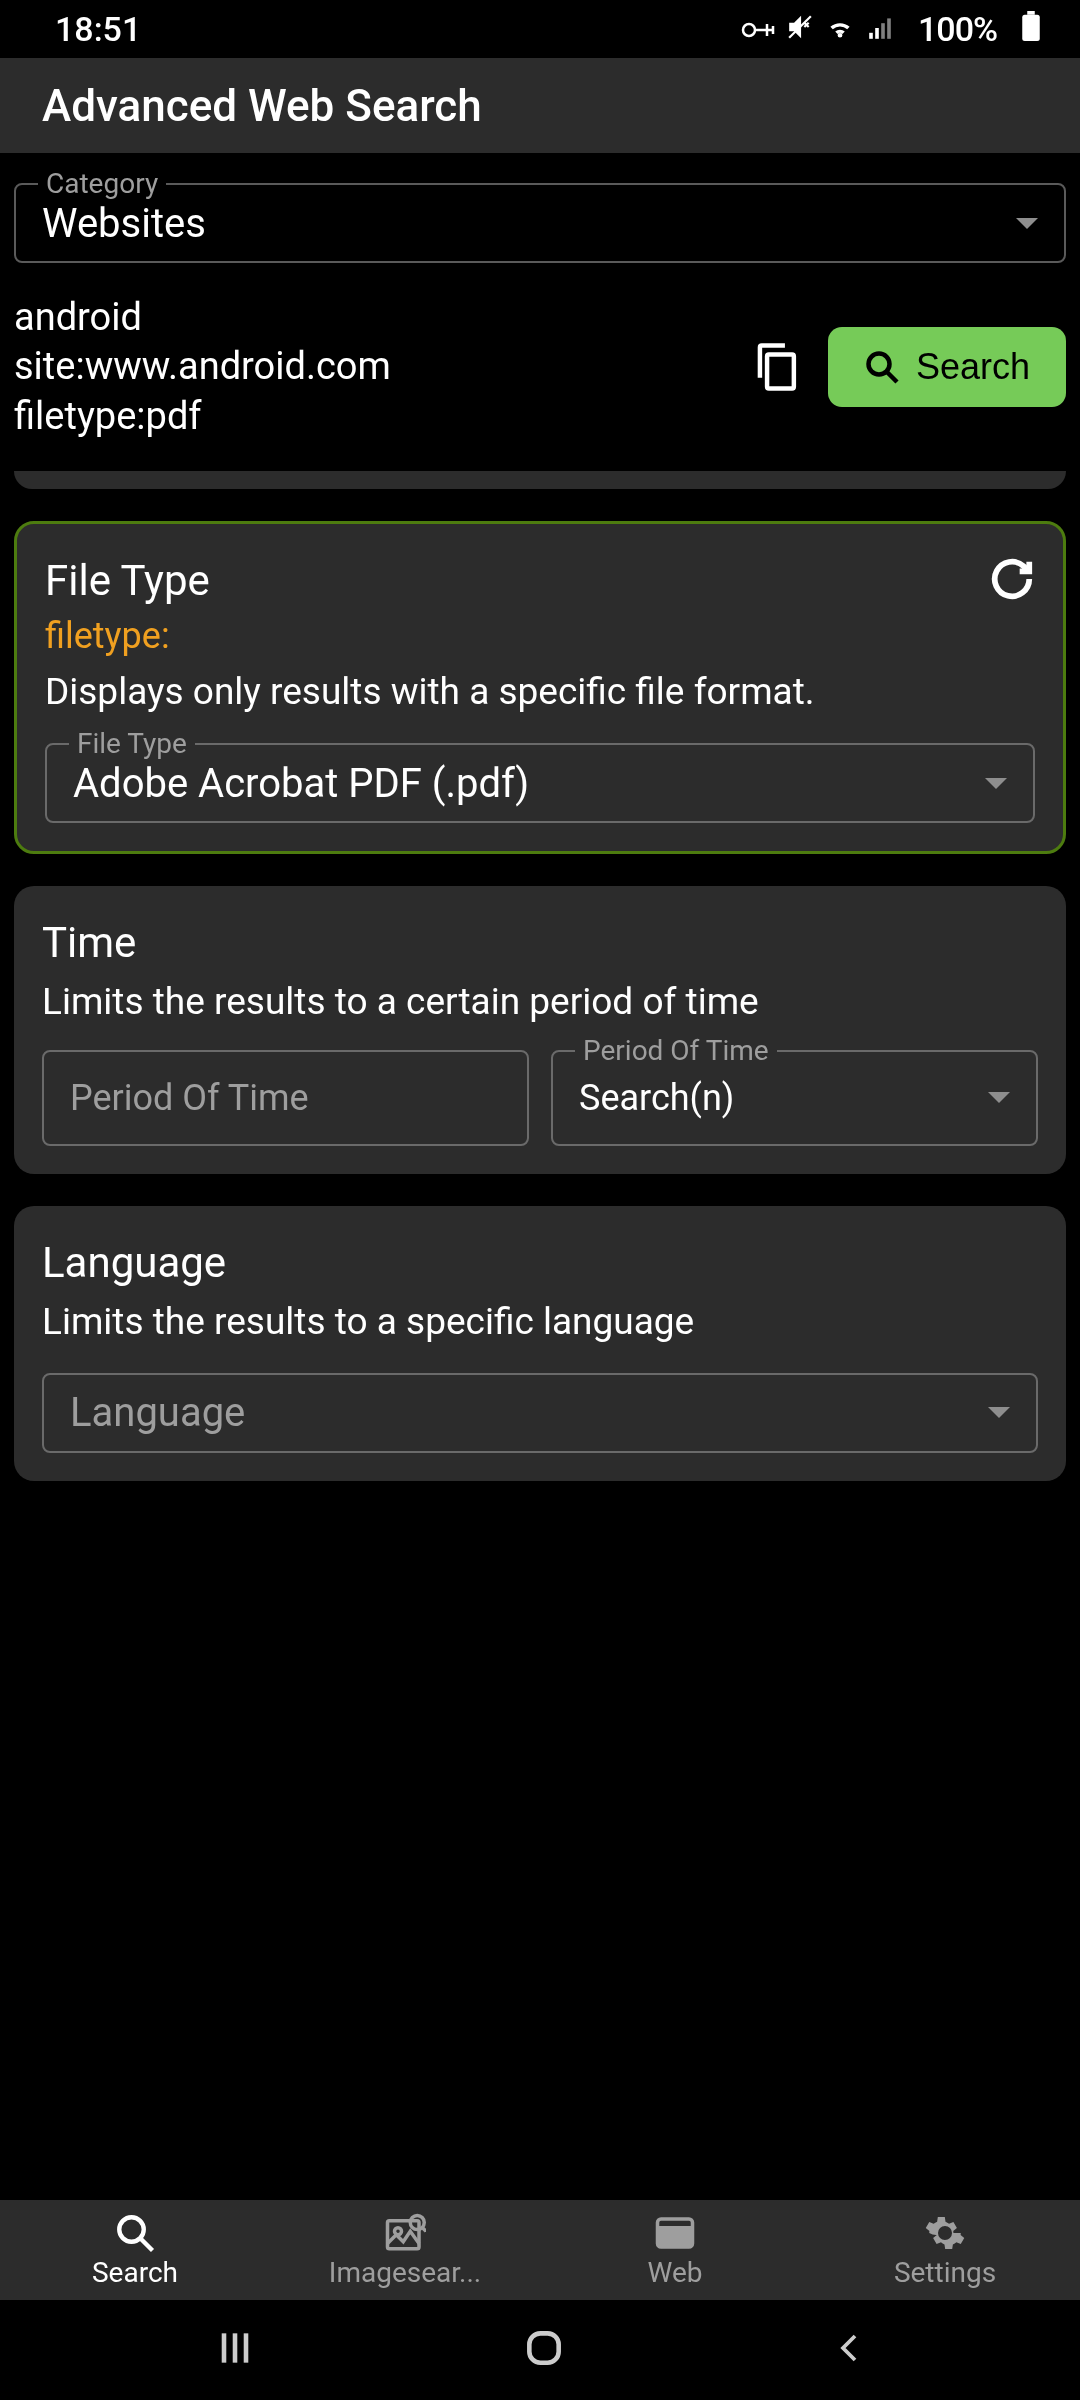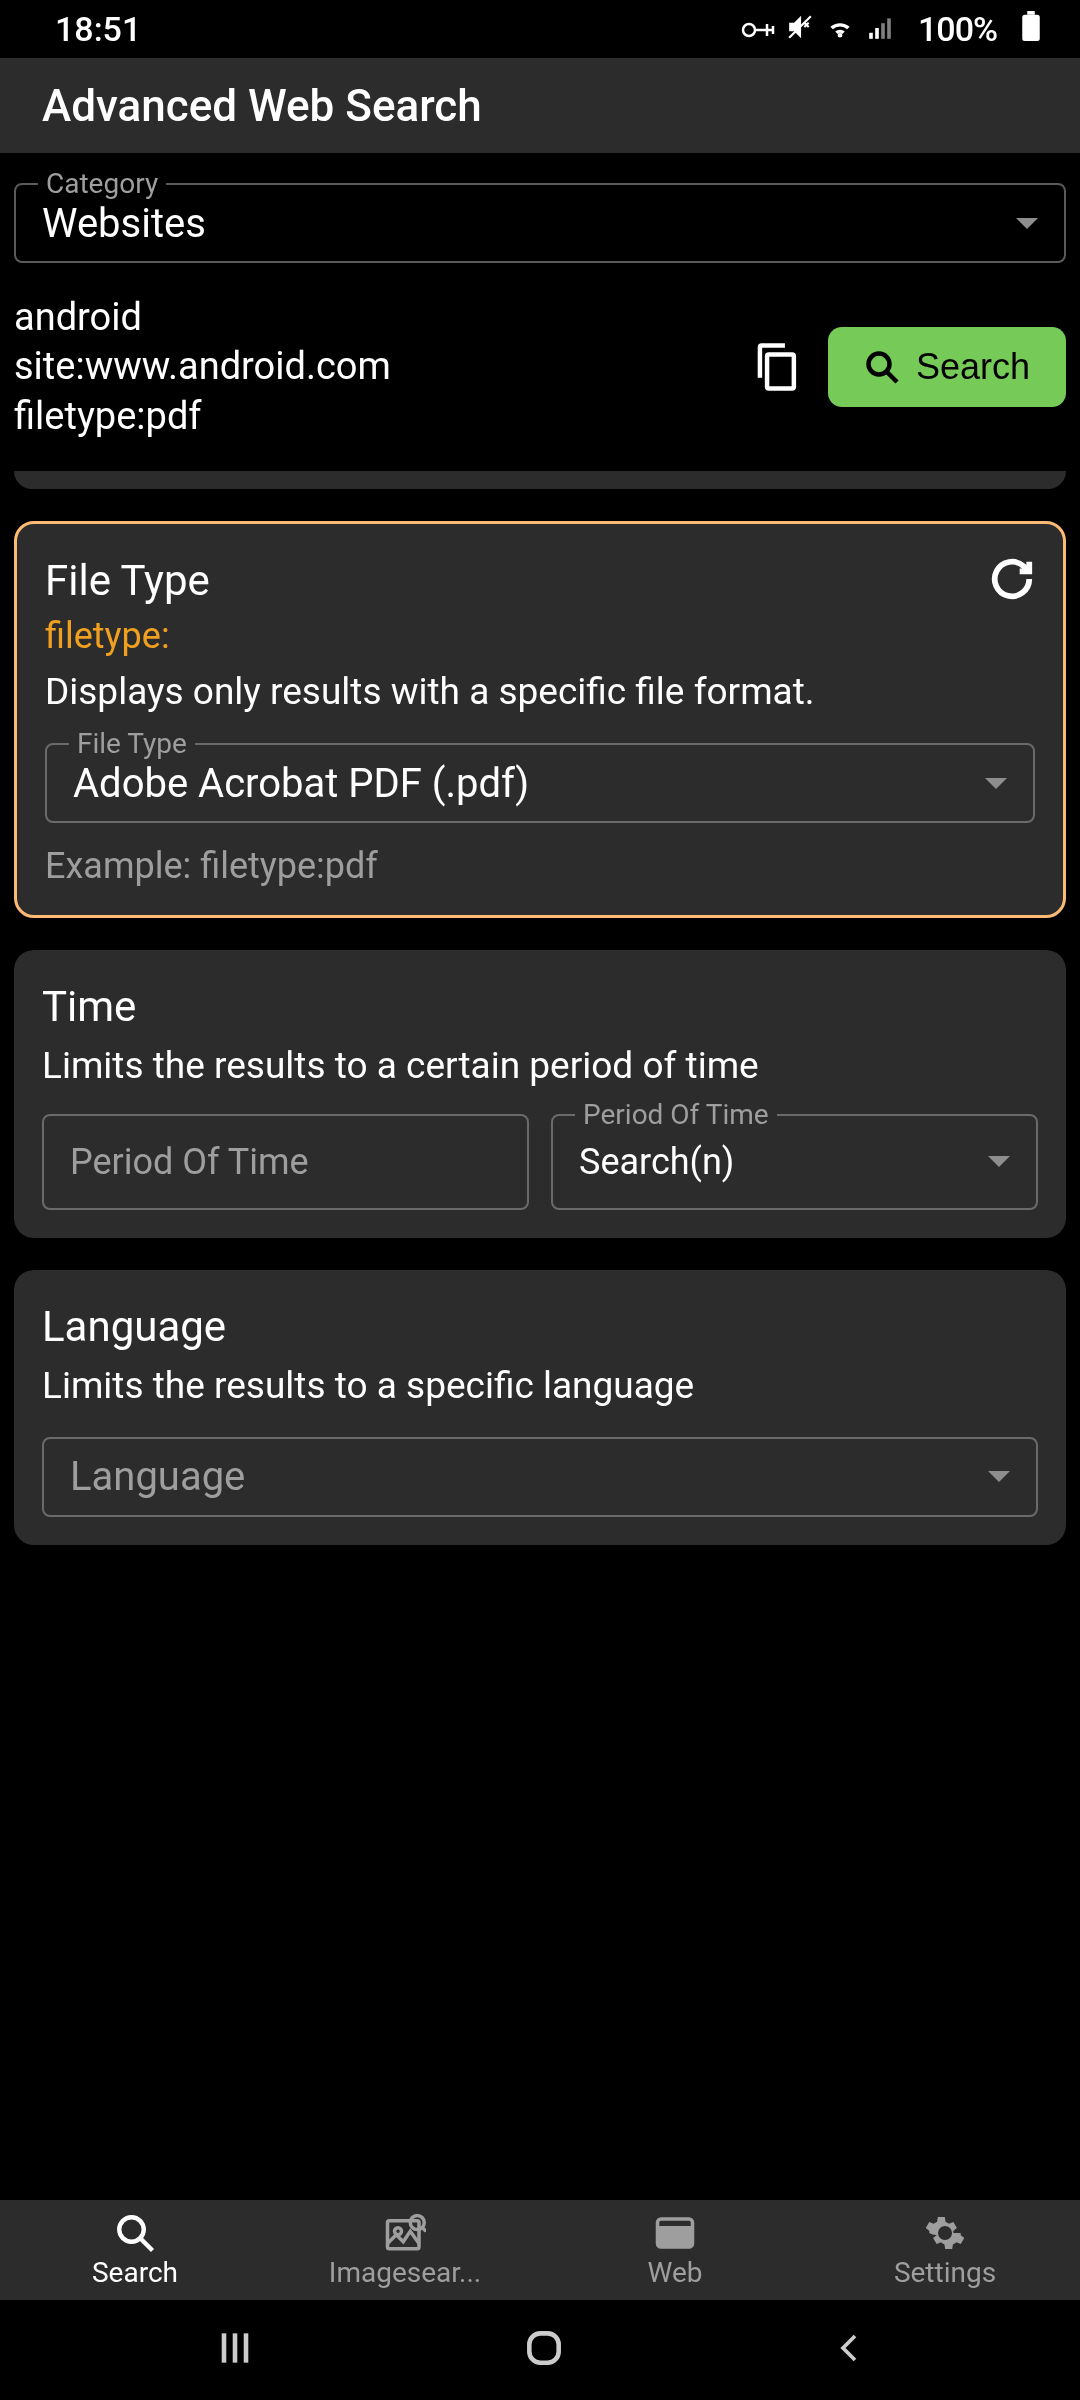--- a/index.html
+++ b/index.html
@@ -109,21 +109,21 @@
   }
 
   .card {
     background: #2c2c2c;
     border-radius: 20px;
     padding: 32px 28px 28px 28px;
     margin-bottom: 32px;
     position: relative;
   }
   .card.active {
-    border: 3px solid #fdba74;
+    border: 3px solid #4d7c0f;
     padding-left: 28px;
   }
   .card-header {
     display: flex;
     justify-content: space-between;
     align-items: start;
   }
   .card-title { font-size: 42px; font-weight: 400; }
   .refresh-icon { width: 46px; height: 46px; }
   .operator-text {
@@ -280,21 +280,20 @@
     </div>
     <div class="operator-text">filetype:</div>
     <div class="card-desc">Displays only results with a specific file format.</div>
     <div class="fieldset">
       <span class="fieldset-label">File Type</span>
       <div class="fieldset-inner">
         <span>Adobe Acrobat PDF (.pdf)</span>
         <span class="dropdown-arrow"></span>
       </div>
     </div>
-    <div class="example-text">Example: filetype:pdf</div>
   </div>
 
   <div class="card">
     <div class="card-title">Time</div>
     <div class="card-desc">Limits the results to a certain period of time</div>
     <div class="time-row">
       <div class="fieldset">
         <span class="ph">Period Of Time</span>
       </div>
       <div class="fieldset">

